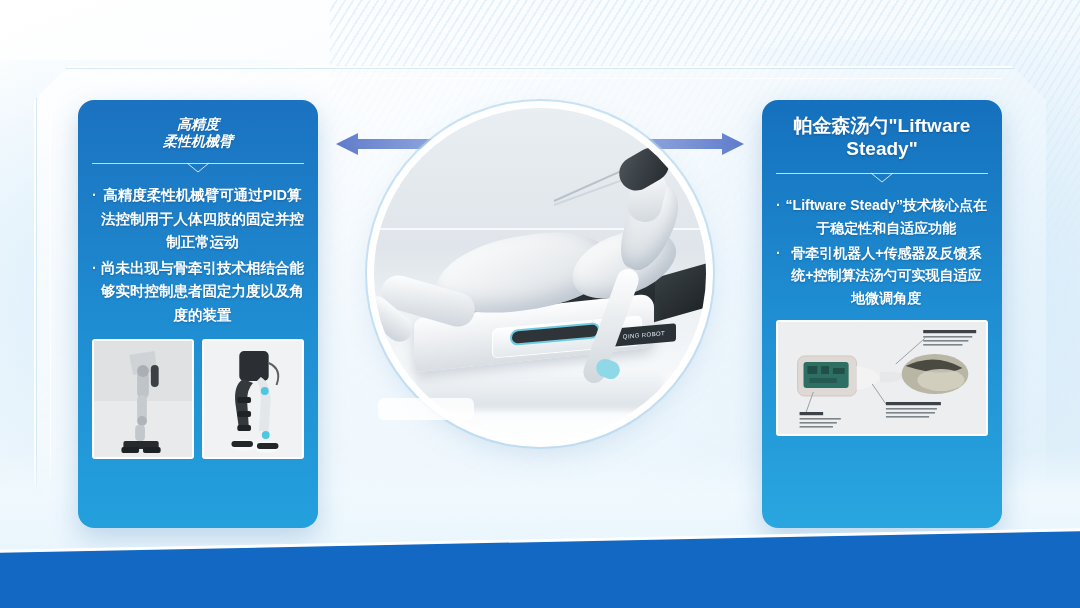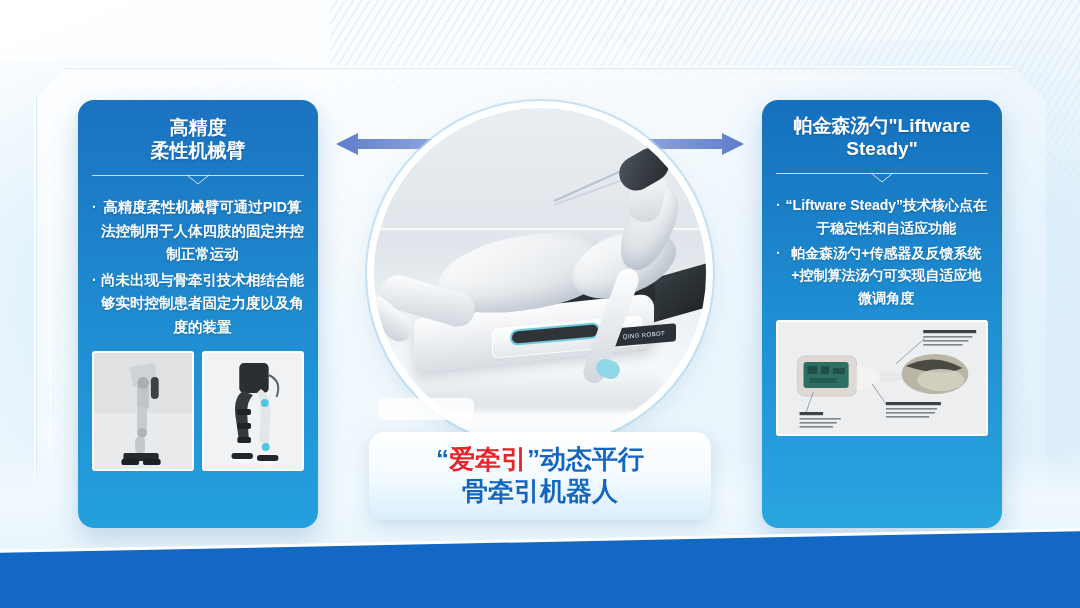--- a/index.html
+++ b/index.html
@@ -186,21 +186,21 @@
     position:absolute;top:100px;width:240px;height:428px;border-radius:16px;
     box-shadow:0 10px 26px rgba(70,130,185,.28);
     overflow:hidden;
   }
   .panel-left{left:78px;background:linear-gradient(180deg,#1b72c0 0%,#1f8ed2 55%,#24a0dd 100%);}
   .panel-right{left:762px;background:linear-gradient(180deg,#1570bd 0%,#1f8ed2 50%,#29a6e0 100%);}
   .panel-title{
     color:#ffffff;text-align:center;font-weight:bold;line-height:1.22;
     text-shadow:0 1px 2px rgba(10,60,105,.45);
   }
-  .panel-left .panel-title{font-size:19px;padding:16px 30px 0;}
+  .panel-left .panel-title{font-size:14px;padding:16px 30px 0;font-style:italic;}
   .panel-right .panel-title{font-size:19px;padding:14px 12px 0;}
   .divider{
     position:relative;margin:13px 14px 0;height:11px;
   }
   .divider .line{position:absolute;left:0;top:0;width:100%;height:1px;background:rgba(255,255,255,.75);}
   .divider svg{position:absolute;left:50%;top:-1px;margin-left:-11px;}
   .bullets{padding:10px 14px 0 14px;}
   .bullet{
     display:flex;color:#ffffff;font-weight:bold;line-height:1.62;
     text-shadow:0 1px 2px rgba(10,60,105,.35);
@@ -372,21 +372,21 @@
         <path d="M0 1 L11 10 L22 1" fill="none" stroke="rgba(255,255,255,.8)" stroke-width="1"></path>
       </svg>
     </div>
     <div class="bullets">
       <div class="bullet">
         <span class="dot">·</span>
         <span class="txt">“Liftware Steady”技术核心点在于稳定性和自适应功能</span>
       </div>
       <div class="bullet">
         <span class="dot">·</span>
-        <span class="txt">帕金森汤勺+传感器及反馈系统+控制算法汤勺可实现自适应地微调角度</span>
+        <span class="txt">骨牵引机器人+传感器及反馈系统+控制算法汤勺可实现自适应地微调角度</span>
       </div>
     </div>
     <div class="thumb-wide">
       <svg viewBox="0 0 212 112" preserveAspectRatio="none" aria-hidden="true">
         <rect width="212" height="112" fill="#eceef0"></rect>
 
         <rect x="20" y="34" width="60" height="40" rx="7" fill="#dfd9d6" stroke="#cfc8c4"></rect>
         <rect x="26" y="40" width="46" height="26" rx="3" fill="#2e6f63"></rect>
         <rect x="30" y="44" width="10" height="8" fill="#1f4f47"></rect>
         <rect x="44" y="44" width="8" height="8" fill="#1f4f47"></rect>
@@ -413,20 +413,16 @@
         <rect x="110" y="90" width="50" height="1.6" fill="#7d858b"></rect>
         <rect x="110" y="94" width="44" height="1.6" fill="#7d858b"></rect>
         <rect x="22" y="90" width="24" height="3.2" fill="#3c4247"></rect>
         <rect x="22" y="96" width="42" height="1.6" fill="#7d858b"></rect>
         <rect x="22" y="100" width="38" height="1.6" fill="#7d858b"></rect>
         <rect x="22" y="104" width="34" height="1.6" fill="#7d858b"></rect>
       </svg>
     </div>
   </div>
 
-  <div class="caption-card">
-    <div class="caption-line"><span class="caption-quote">“</span><span class="caption-accent">爱牵引</span><span class="caption-quote">”</span><span>动态平行</span></div>
-    <div class="caption-line">骨牵引机器人</div>
-  </div>
 
   <div class="bottom-band-hi"></div>
   <div class="bottom-band"></div>
 </div>
 
 </body></html>

